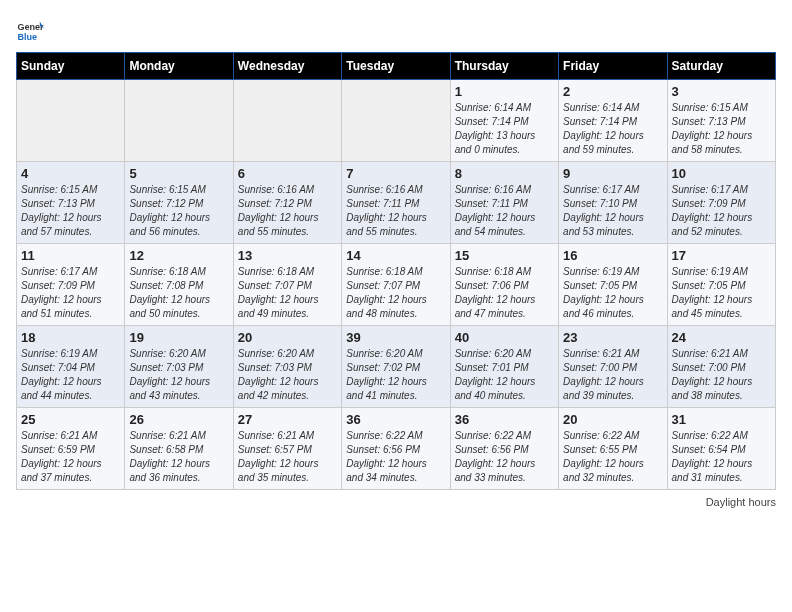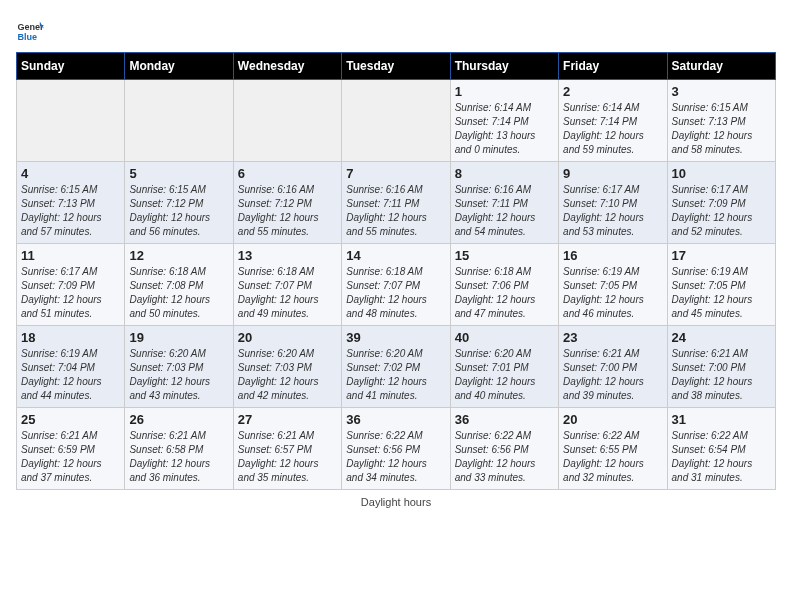--- a/index.html
+++ b/index.html
@@ -79,21 +79,21 @@
       line-height: 1.4;
       font-style: italic;
     }
     td.empty {
       background: #f0f0f0 !important;
     }
     .footer-note {
       font-size: 11px;
       color: #444;
       margin-top: 6px;
-      text-align: center;
+      text-align: right;
     }
   </style>
 </head>
 <body>
 
 <div class="header-area">
   <div class="logo">
     <svg class="logo-icon" viewBox="0 0 40 40" xmlns="http://www.w3.org/2000/svg">
       <text x="2" y="20" font-size="13" font-weight="bold" fill="#333">General</text>
       <text x="2" y="34" font-size="13" font-weight="bold" fill="#1a6bbf">Blue</text>

